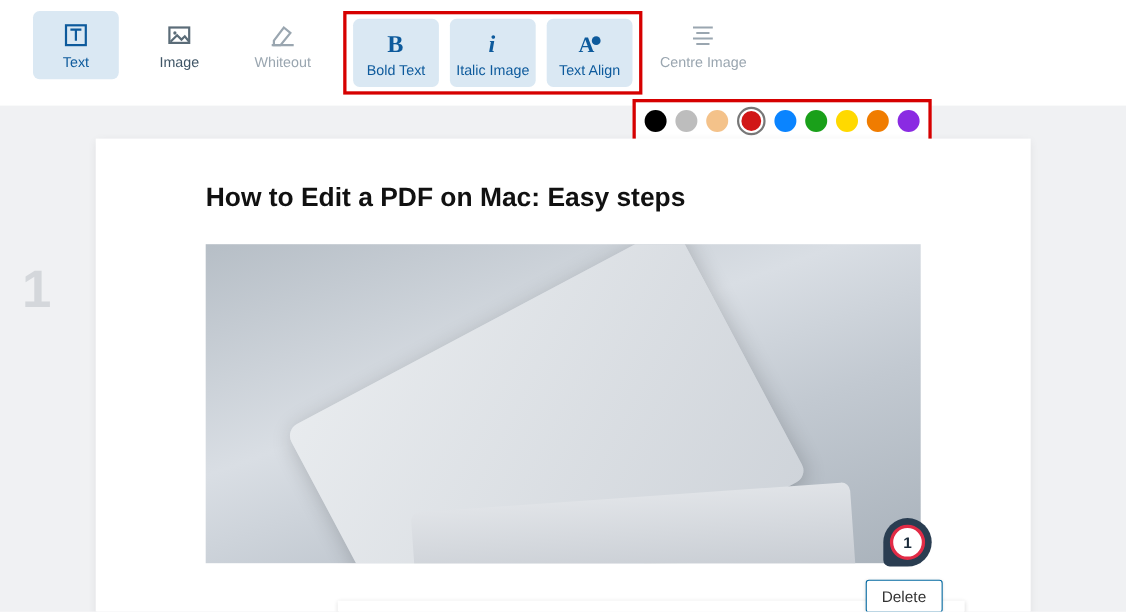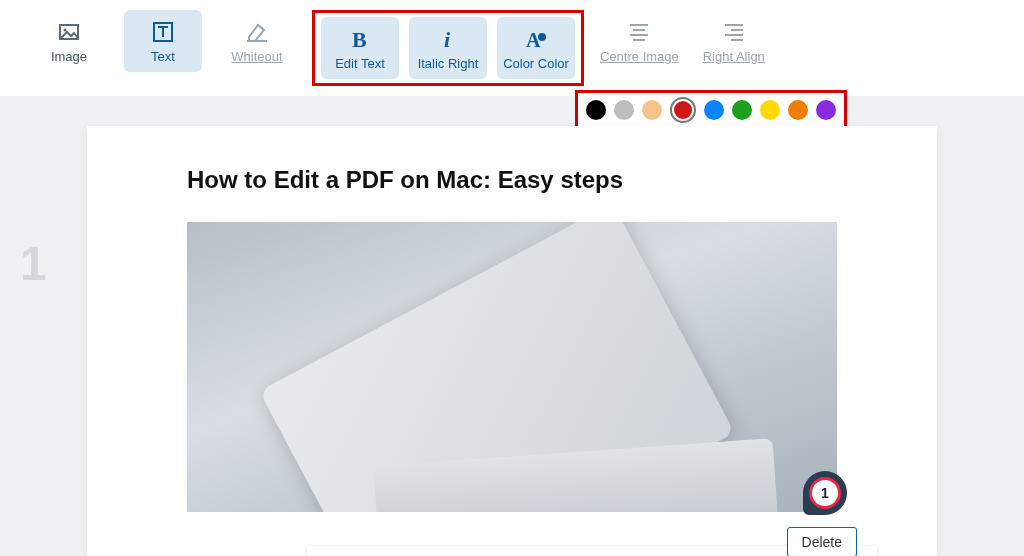--- a/index.html
+++ b/index.html
@@ -20,21 +20,21 @@
     height: 62px;
     border-radius: 6px;
     cursor: pointer;
     color: #3f5566;
     font-size: 13px;
     gap: 4px;
   }
   .tool.active { background: #dae8f3; color: #0d5a9c; }
   .tool .icon-wrap { height: 26px; display: flex; align-items: center; justify-content: center; }
   .tool .label { font-size: 13px; }
-  .tool.disabled { color: #9aa6b0; text-decoration: underline; }
+  .tool.disabled { color: #9aa6b0; }
   .tool.disabled .label { color: #9aa6b0; }
 
   .highlight-group {
     border: 3px solid #d60000;
     padding: 4px 6px;
     display: flex;
     gap: 10px;
   }
 
   .color-tray {
@@ -169,100 +169,92 @@
     z-index: 2;
   }
 
   svg { display: block; }
 </style>
 </head>
 <body>
 
 <div class="toolbar">
 
+  <div class="tool active">
+    <span class="icon-wrap">
+      <svg width="24" height="24" viewBox="0 0 24 24">
+          <rect x="3" y="3" width="18" height="18" fill="none" stroke="#0d5a9c" stroke-width="2"></rect>
+          <path d="M7 7 H17 M12 7 V17" stroke="#0d5a9c" stroke-width="2" fill="none"></path>
+        </svg>
+    </span>
+    <span class="label">Text</span>
+  </div>
+
   <div class="tool">
     <span class="icon-wrap">
       <svg width="24" height="24" viewBox="0 0 24 24">
           <rect x="3" y="5" width="18" height="14" fill="none" stroke="#5b6c78" stroke-width="2"></rect>
           <circle cx="8" cy="10" r="1.5" fill="#5b6c78"></circle>
           <path d="M4 18 L10 12 L14 16 L17 13 L21 18" fill="none" stroke="#5b6c78" stroke-width="2"></path>
         </svg>
     </span>
     <span class="label">Image</span>
-  </div>
-
-  <div class="tool active">
-    <span class="icon-wrap">
-      <svg width="24" height="24" viewBox="0 0 24 24">
-          <rect x="3" y="3" width="18" height="18" fill="none" stroke="#0d5a9c" stroke-width="2"></rect>
-          <path d="M7 7 H17 M12 7 V17" stroke="#0d5a9c" stroke-width="2" fill="none"></path>
-        </svg>
-    </span>
-    <span class="label">Text</span>
   </div>
 
 
   <div class="tool disabled">
     <span class="icon-wrap">
       <svg width="26" height="24" viewBox="0 0 26 24">
           <path d="M5 17 L14 5 L20 10 L11 21 L5 21 Z" fill="none" stroke="#9aa6b0" stroke-width="2"></path>
           <line x1="3" y1="21" x2="23" y2="21" stroke="#9aa6b0" stroke-width="2"></line>
         </svg>
     </span>
     <span class="label">Whiteout</span>
   </div>
 
   <div class="highlight-group">
     <div class="tool active">
       <span class="icon-wrap">
         <svg width="20" height="24" viewBox="0 0 20 24">
             <text x="2" y="20" font-family="Georgia,serif" font-size="22" font-weight="700" fill="#0d5a9c">B</text>
           </svg>
       </span>
-      <span class="label">Edit Text</span>
+      <span class="label">Bold Text</span>
     </div>
 
     <div class="tool active">
       <span class="icon-wrap">
         <svg width="20" height="24" viewBox="0 0 20 24">
             <text x="6" y="20" font-family="Georgia,serif" font-size="22" font-style="italic" font-weight="700" fill="#0d5a9c">i</text>
           </svg>
       </span>
-      <span class="label">Italic Right</span>
+      <span class="label">Italic Image</span>
     </div>
 
     <div class="tool active">
       <span class="icon-wrap">
         <svg width="24" height="24" viewBox="0 0 24 24">
             <text x="2" y="20" font-family="Georgia,serif" font-size="20" font-weight="700" fill="#0d5a9c">A</text>
             <circle cx="18" cy="10" r="4" fill="#0d5a9c"></circle>
           </svg>
       </span>
-      <span class="label">Color Color</span>
+      <span class="label">Text Align</span>
     </div>
   </div>
 
 
   <div class="tool disabled">
     <span class="icon-wrap">
       <svg width="22" height="22" viewBox="0 0 22 22">
           <path d="M2 4 H20 M5 9 H17 M2 14 H20 M5 19 H17" stroke="#9aa6b0" stroke-width="2"></path>
         </svg>
     </span>
     <span class="label">Centre Image</span>
   </div>
 
-  <div class="tool disabled">
-    <span class="icon-wrap">
-      <svg width="22" height="22" viewBox="0 0 22 22">
-          <path d="M2 4 H20 M8 9 H20 M2 14 H20 M8 19 H20" stroke="#9aa6b0" stroke-width="2"></path>
-        </svg>
-    </span>
-    <span class="label">Right Align</span>
-  </div>
 
 </div>
 
 <div class="color-tray" id="color-tray">
     <span class="swatch" style="background: rgb(0, 0, 0);"></span>
     <span class="swatch" style="background: rgb(189, 189, 189);"></span>
     <span class="swatch" style="background: rgb(244, 194, 138);"></span>
     <span class="swatch selected">
       <span class="inner" style="background: rgb(209, 22, 22);"></span>
     </span>

